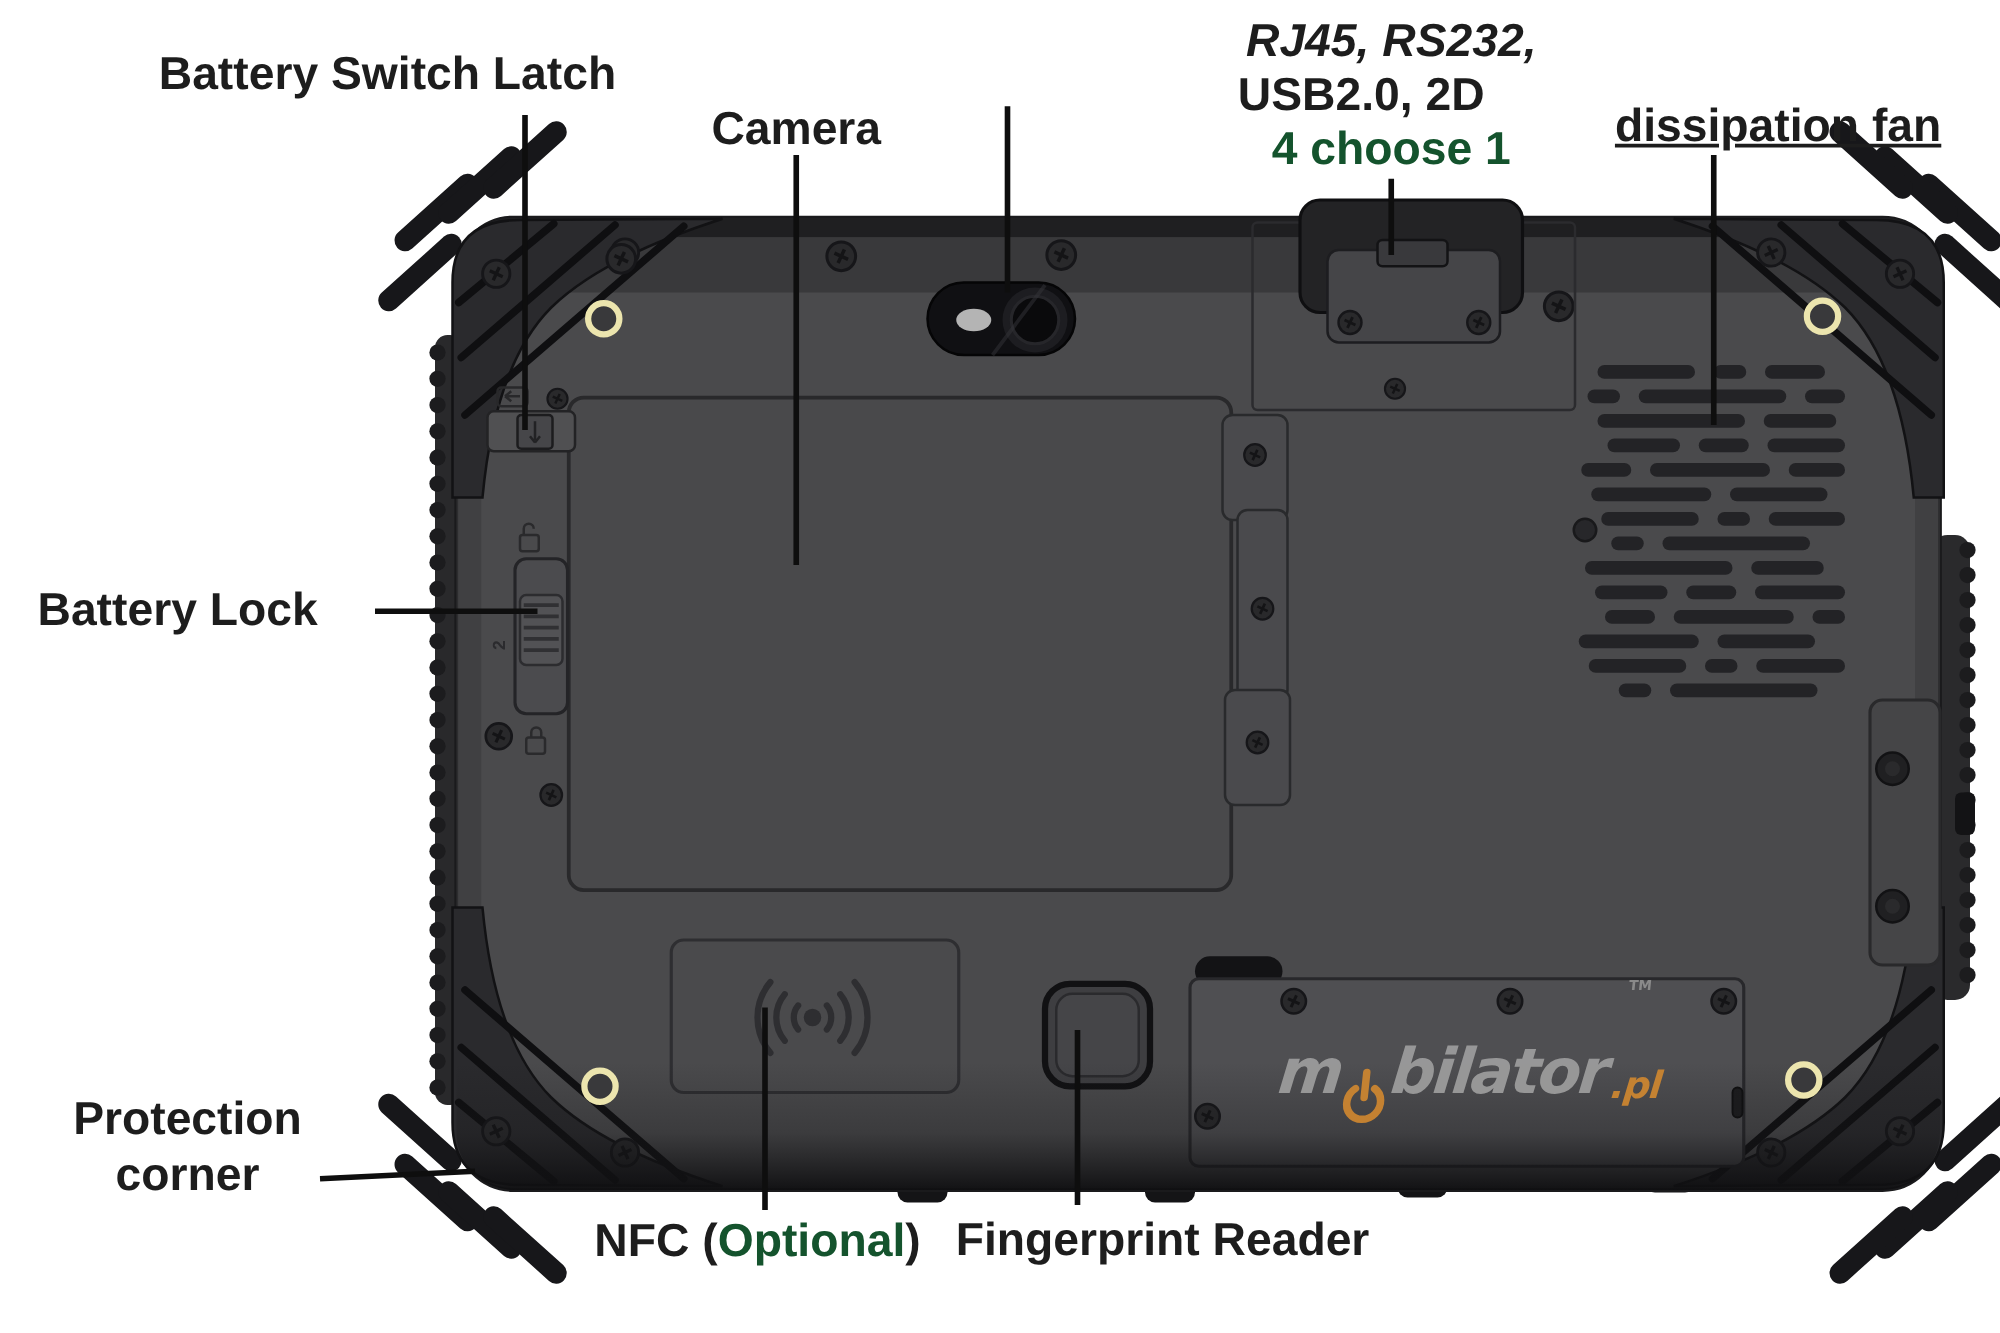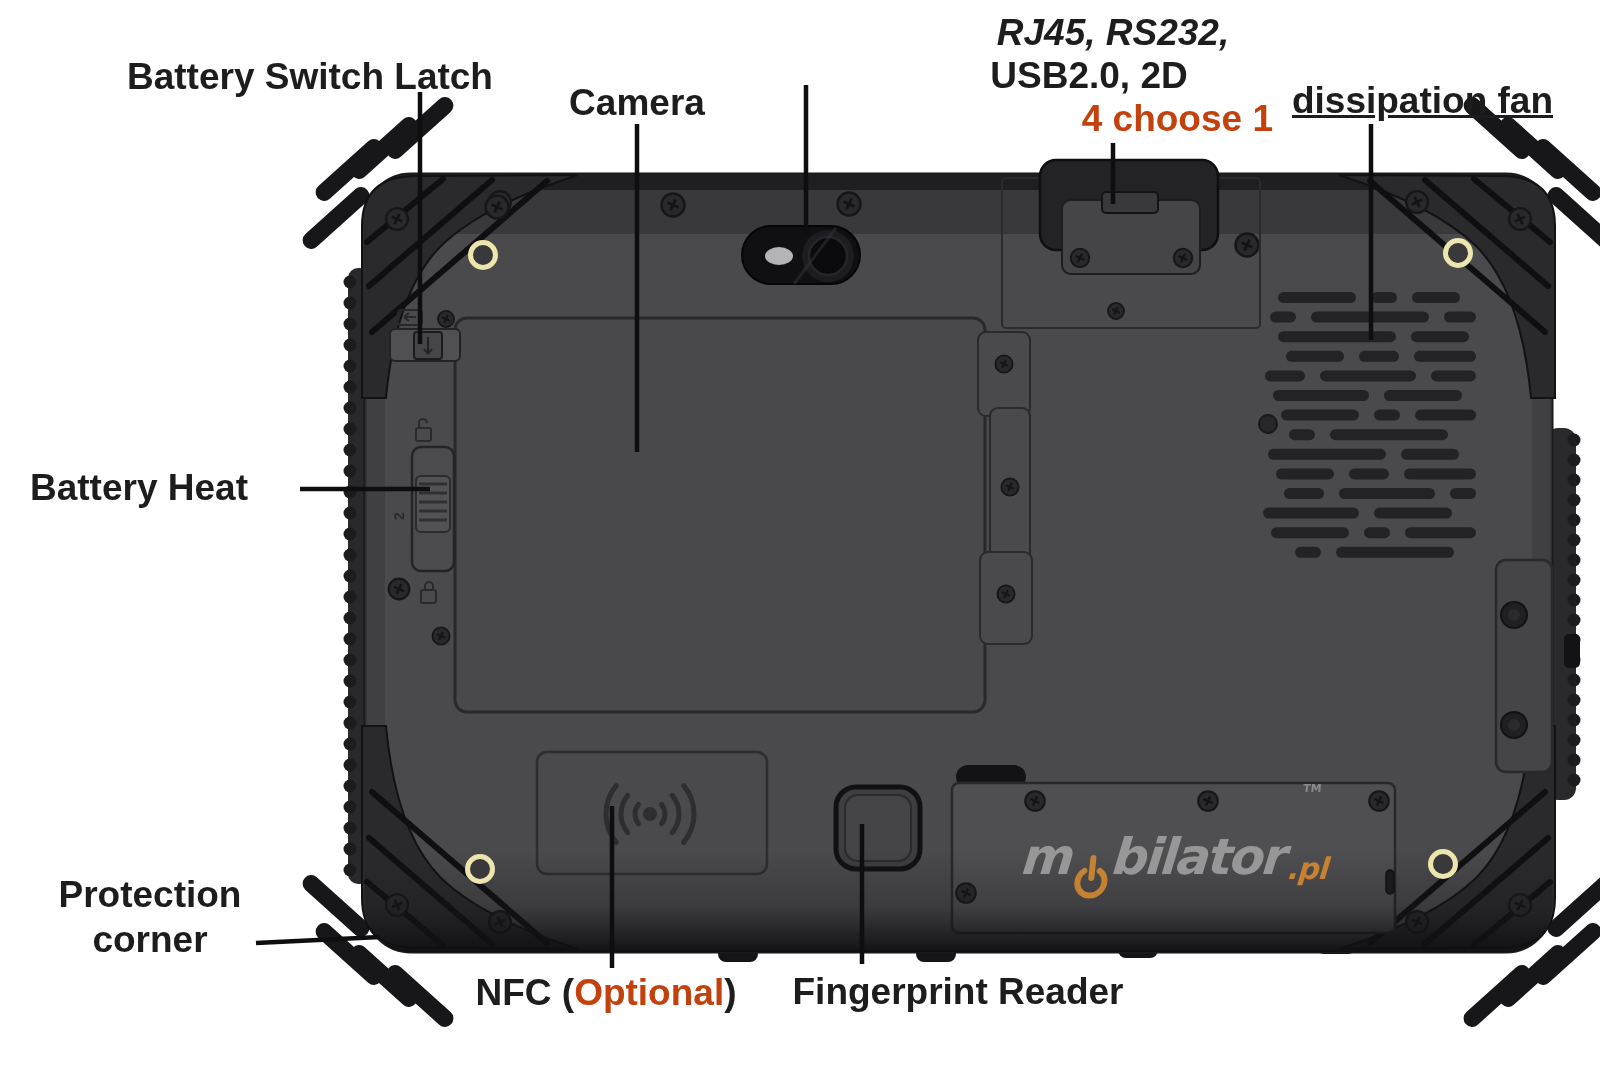--- a/index.html
+++ b/index.html
@@ -1,21 +1,21 @@
 <!DOCTYPE html>
 <html><head>
 <meta charset="utf-8">
 <style>
   html,body{margin:0;padding:0;background:#fff;}
   .stage{position:relative;width:1600px;height:1066px;background:#ffffff;overflow:hidden;
          font-family:"Liberation Sans",sans-serif;}
   .stage svg.device{position:absolute;left:0;top:0;}
   .label{position:absolute;color:#1d1d1d;font-weight:bold;font-size:37px;
          text-align:center;line-height:1.15;white-space:nowrap;}
-  .label .red,.label.red{color:#c2410c;text-align:right;}
+  .label .red,.label.red{color:#14532d;}
   
   .logo{position:absolute;left:1012px;top:820px;width:348px;height:84px;
         display:flex;align-items:baseline;justify-content:center;
         transform:skewX(-6deg);color:#9e9e9e;font-weight:bold;font-style:italic;
         font-size:50px;letter-spacing:-2px;font-family:"DejaVu Sans",sans-serif;opacity:.92;}
   .logo .pwr{align-self:flex-end;margin:0 2px 4px 2px;}
   .logo .tmpl{position:relative;display:inline-block;width:64px;height:54px;}
   .logo .tm{position:absolute;top:-38px;left:10px;font-size:11px;font-style:normal;
             letter-spacing:0;color:#8f8f8f;}
   .logo .pl{position:absolute;left:4px;bottom:-12px;font-size:30px;color:#cf8730;letter-spacing:-1px;}
@@ -292,39 +292,39 @@
       <line x1="806" y1="85" x2="806" y2="234"></line>
       <line x1="1113" y1="143" x2="1113" y2="204"></line>
       <line x1="1371" y1="124" x2="1371" y2="340"></line>
       <line x1="300" y1="489" x2="430" y2="489"></line>
       <line x1="256" y1="943" x2="380" y2="937"></line>
       <line x1="612" y1="806" x2="612" y2="968"></line>
       <line x1="862" y1="824" x2="862" y2="964"></line>
     </g>
   </svg>
 
-  <div class="label" style="left:60px;top:56px;width:500px;">Battery Switch Latch</div>
+  <div class="label" style="left:60px;top:38px;width:500px;">Battery Switch Latch</div>
 
   <div class="label" style="left:537px;top:82px;width:200px;">Camera</div>
 
 
   <div class="label" style="left:953px;top:12px;width:320px;font-style:italic;">RJ45, RS232,</div>
   <div class="label" style="left:929px;top:55px;width:320px;">USB2.0, 2D</div>
   <div class="label red" style="left:953px;top:98px;width:320px;">4 choose 1</div>
 
   <div class="label" style="left:1245px;top:80px;width:355px;text-decoration:underline;">dissipation fan</div>
 
-  <div class="label" style="left:30px;top:467px;text-align:left;">Battery Heat</div>
+  <div class="label" style="left:30px;top:467px;text-align:left;">Battery Lock</div>
 
   <div class="label" style="left:10px;top:874px;width:280px;">Protection</div>
   <div class="label" style="left:10px;top:919px;width:280px;">corner</div>
 
   <div class="label" style="left:436px;top:972px;width:340px;"><span>NFC (</span><span class="red">Optional</span><span>)</span></div>
 
-  <div class="label" style="left:758px;top:971px;width:400px;">Fingerprint Reader</div>
+  <div class="label" style="left:730px;top:971px;width:400px;">Fingerprint Reader</div>
 
   <div class="logo">
     <span>m</span>
     <svg class="pwr" width="36" height="46" viewBox="0 0 36 46">
       <path d="M25.7,16.9 A13.5,13.5 0 1 1 10.3,16.9" fill="none" stroke="#cf8730" stroke-width="6" stroke-linecap="round"></path>
       <path d="M18,4 V24" stroke="#cf8730" stroke-width="6" stroke-linecap="round"></path>
     </svg>
     <span>bilator</span>
     <span class="tmpl">
       <span class="tm">TM</span>

